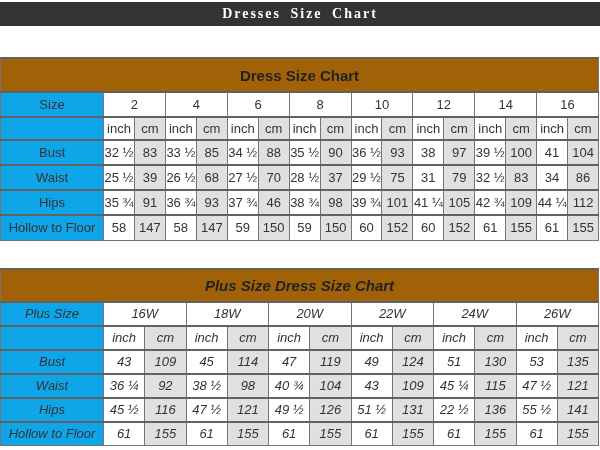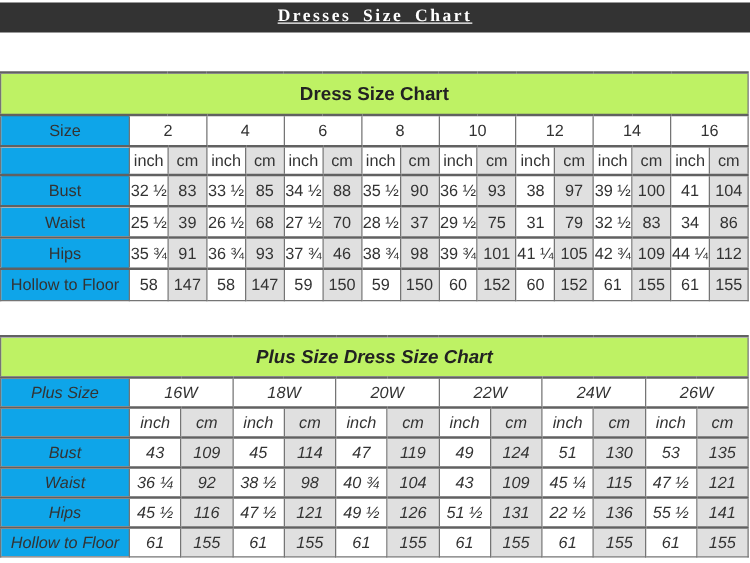--- a/index.html
+++ b/index.html
@@ -6,34 +6,34 @@
   html, body {
     width:600px; height:450px; background:#ffffff; overflow:hidden;
     font-family:"Liberation Sans", sans-serif;
   }
   .top-bar {
     margin-top:2px; height:24px; background:#333333;
     display:flex; align-items:center; justify-content:center;
   }
   .top-bar h1 {
     color:#ffffff; font-family:"Liberation Serif", serif;
-    font-size:14px; font-weight:bold; letter-spacing:2px; word-spacing:4px;text-decoration:underline;
+    font-size:14px; font-weight:bold; letter-spacing:2px; word-spacing:4px;
   }
   table.size-table {
     width:599px; margin-left:0px; table-layout:fixed; border-collapse:collapse;
     border:1px solid #4d4d4d; font-size:13px; color:#333333;
   }
   #standard-table { margin-top:31px; }
   #plus-table { margin-top:27px;font-style:italic; }
   td {
     border:1px solid #757575; border-top-width:2px; border-top-color:#616161;
     text-align:center; vertical-align:middle; height:25px; background:#ffffff;
     padding:0; overflow:hidden; white-space:nowrap;
   }
-  td.title { height:34px; font-weight:bold; font-size:15px; background:#bef264; color:#222222; }
+  td.title { height:34px; font-weight:bold; font-size:15px; background:#a16207; color:#222222; }
   td.lbl   { background:#0ea5e9; }
   td.shaded{ background:#e0e0e0; }
   td.unit  { height:23px; }
   #plus-table td { height:24px; }
   #plus-table td.title { height:33px; }
 </style>
 </head>
 <body>
 
 <div class="page">

